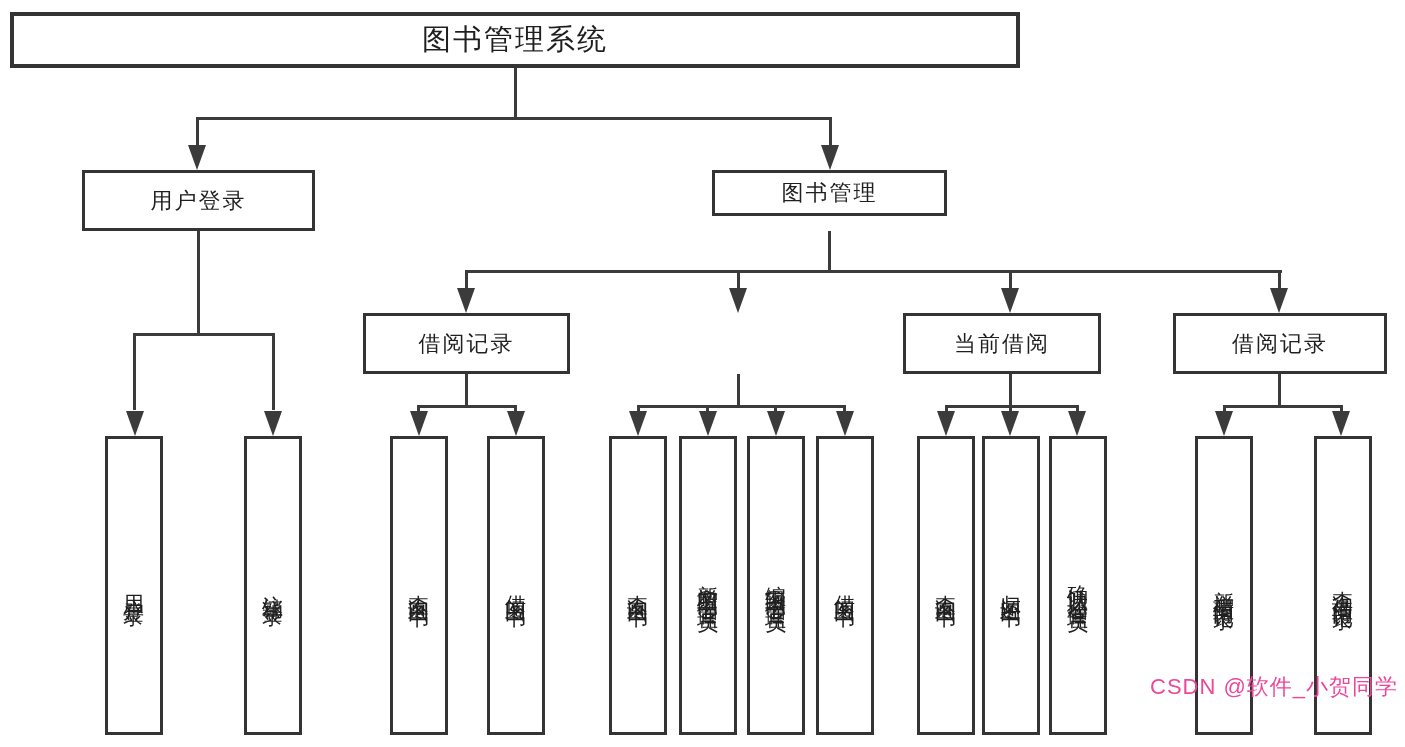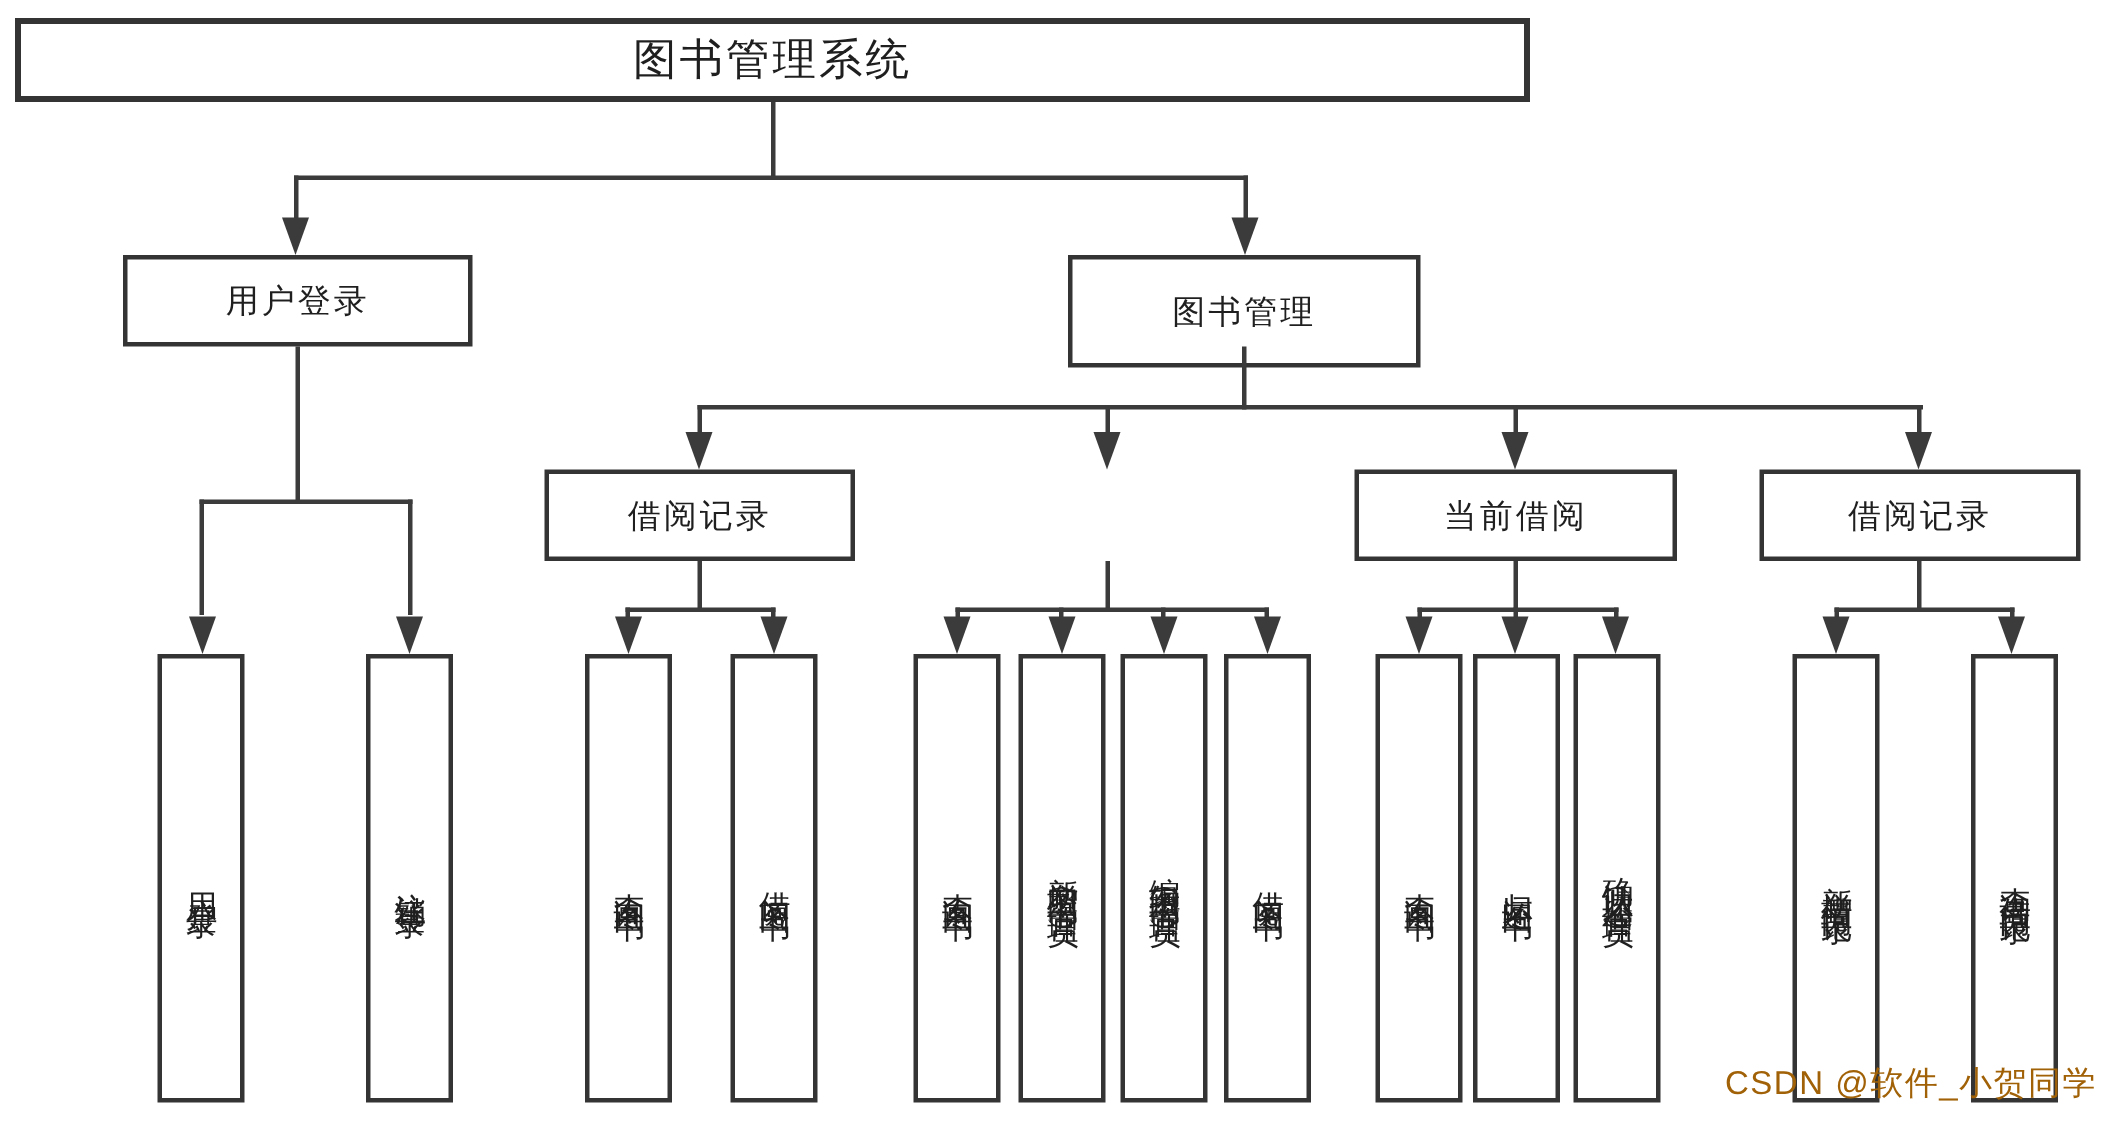--- a/index.html
+++ b/index.html
@@ -38,65 +38,65 @@
     position: absolute;
     width: 0;
     height: 0;
     border-left: 9px solid transparent;
     border-right: 9px solid transparent;
     border-top: 25px solid #3b3b3b;
   }
   .watermark {
     position: absolute;
     left: 1150px;
-    top: 707px;
+    top: 672px;
     font-size: 22px;
-    color: #a16207;
+    color: #ec4899;
     letter-spacing: 1px;
     z-index: 5;
     white-space: nowrap;
   }
 </style>
 </head>
 <body>
 
 <div class="stage">
 
   <div class="node root-node" style="left:10px; top:12px; width:1010px; height:56px;">图书管理系统</div>
 
   <div class="vline" style="left:514px; top:68px; height:52px;"></div>
   <div class="hline" style="left:196px; top:117px; width:636px;"></div>
   <div class="vline" style="left:196px; top:117px; height:32px;"></div>
   <div class="arrow" style="left:188px; top:145px;"></div>
   <div class="vline" style="left:829px; top:117px; height:32px;"></div>
   <div class="arrow" style="left:821px; top:145px;"></div>
 
   <div class="node h-node" style="left:82px; top:170px; width:233px; height:61px;">用户登录</div>
-  <div class="node h-node" style="left:712px; top:170px; width:235px; height:75px;">图书管理</div>
+  <div class="node h-node" style="left:712px; top:170px; width:235px; height:46px;">图书管理</div>
 
   <div class="vline" style="left:197px; top:231px; height:105px;"></div>
   <div class="hline" style="left:133px; top:333px; width:142px;"></div>
   <div class="vline" style="left:133px; top:333px; height:77px;"></div>
   <div class="arrow" style="left:126px; top:411px;"></div>
   <div class="vline" style="left:272px; top:333px; height:77px;"></div>
   <div class="arrow" style="left:264px; top:411px;"></div>
 
   <div class="vline" style="left:828px; top:231px; height:42px;"></div>
   <div class="hline" style="left:465px; top:270px; width:817px;"></div>
   <div class="vline" style="left:465px; top:270px; height:20px;"></div>
   <div class="arrow" style="left:457px; top:288px;"></div>
   <div class="vline" style="left:737px; top:270px; height:20px;"></div>
   <div class="arrow" style="left:729px; top:288px;"></div>
   <div class="vline" style="left:1009px; top:270px; height:20px;"></div>
   <div class="arrow" style="left:1001px; top:288px;"></div>
   <div class="vline" style="left:1278px; top:270px; height:20px;"></div>
   <div class="arrow" style="left:1270px; top:288px;"></div>
 
   <div class="node h-node" style="left:363px; top:313px; width:207px; height:61px;">借阅记录</div>
-  <div class="node h-node" style="left:903px; top:313px; width:215px; height:61px;">当前借阅</div>
+  <div class="node h-node" style="left:903px; top:313px; width:198px; height:61px;">当前借阅</div>
   <div class="node h-node" style="left:1173px; top:313px; width:214px; height:61px;">借阅记录</div>
 
   <div class="vline" style="left:465px; top:374px; height:34px;"></div>
   <div class="hline" style="left:417px; top:405px; width:100px;"></div>
   <div class="vline" style="left:417px; top:405px; height:8px;"></div>
   <div class="arrow" style="left:410px; top:411px;"></div>
   <div class="vline" style="left:514px; top:405px; height:8px;"></div>
   <div class="arrow" style="left:507px; top:411px;"></div>
 
   <div class="vline" style="left:737px; top:374px; height:34px;"></div>

